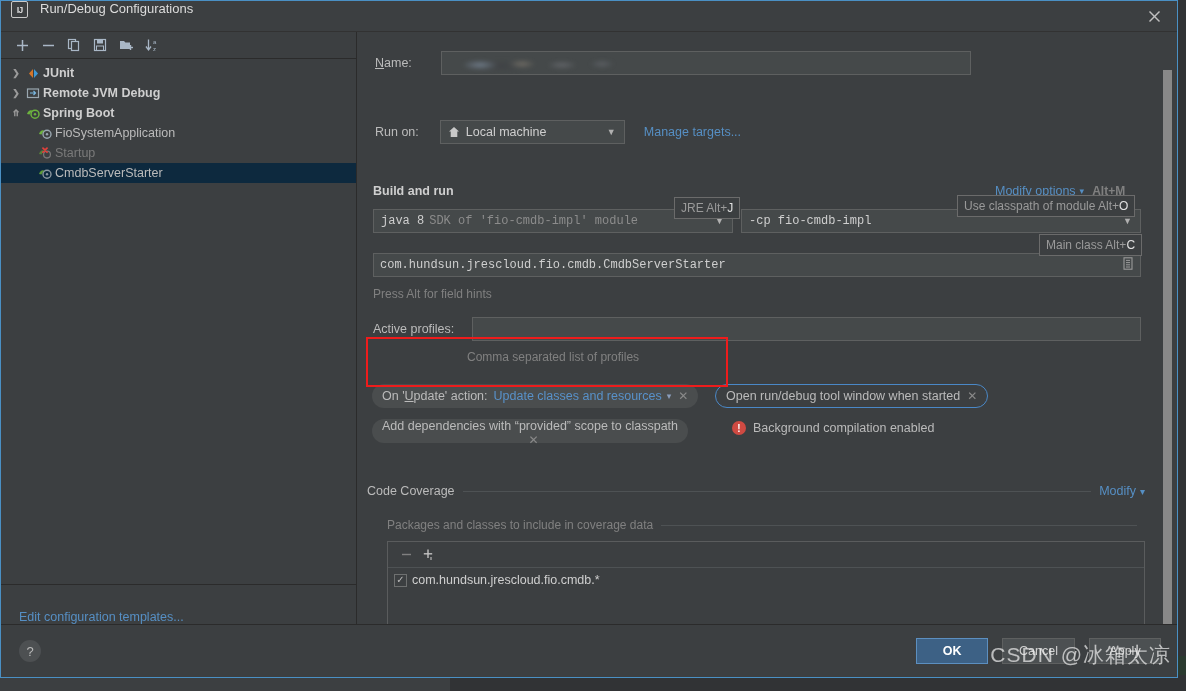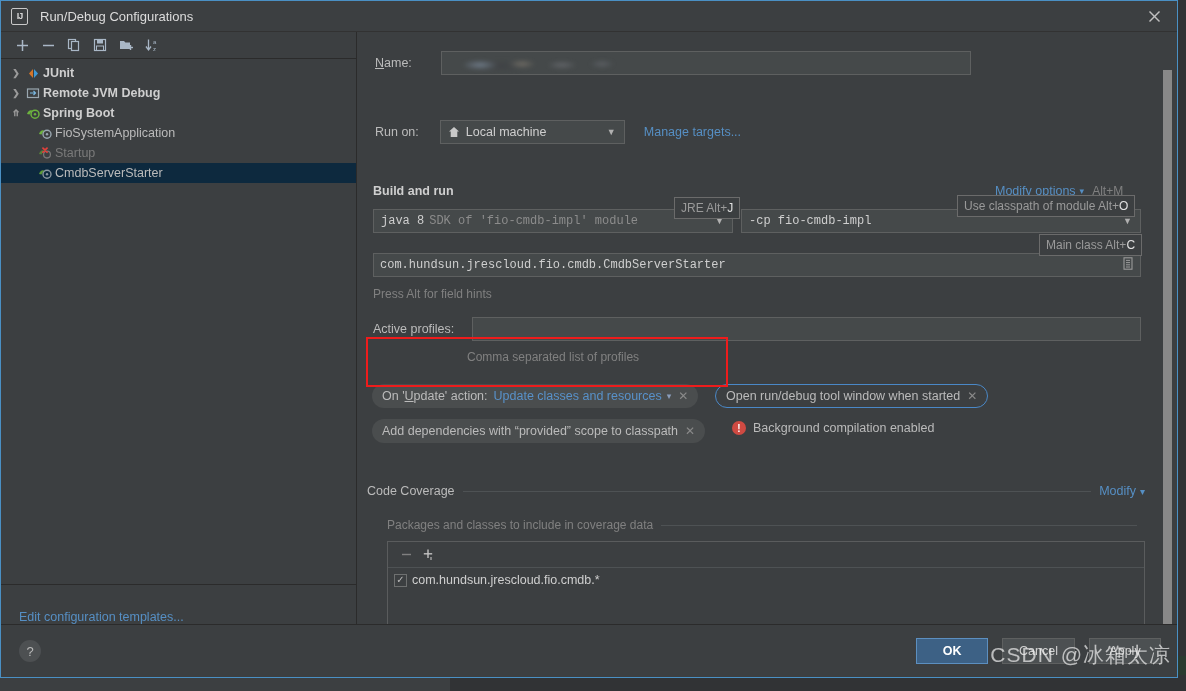--- a/index.html
+++ b/index.html
@@ -30,21 +30,21 @@
   
   .dialog {
     position: absolute; left: 0; top: 0; width: 1178px; height: 678px;
     background: #3c3f41;
     border: 1px solid #4a90c4;
     display: flex; flex-direction: column;
   }
   .titlebar {
     height: 31px; flex: 0 0 31px;
     background: #3c3f41;
-    display: flex; align-items: center; padding: 0 0 0 10px;
+    display: flex; padding: 0 0 0 10px;
     border-bottom: 1px solid #323232;
   }
   .ij-logo {
     width: 17px; height: 17px; flex: 0 0 17px;
     border: 1px solid #c9c9c9; border-radius: 2px;
     color: #d6d6d6; font-size: 9px; font-weight: bold;
     display: flex; align-items: center; justify-content: center;
     letter-spacing: -1px; font-family: "Liberation Sans", sans-serif;
   }
   .title-text {
@@ -379,21 +379,21 @@
           </div>
           <span class="link" style="margin-left:19px;">Manage targets...</span>
         </div>
 
 
         <div style="position:absolute; left:16px; top:152px; color:#cfcfcf; font-size:12.5px; font-weight:bold; overflow:hidden; height:12px;">Build and run</div>
 
         <div style="position:absolute; left:638px; top:153px; display:flex; align-items:center; gap:4px; overflow:hidden; height:12px;">
           <span class="link">Modify options</span>
           <span class="link" style="font-size:9px;">▾</span>
-          <span class="hint" style="margin-left:4px;">Alt+M</span>
+          <span class="hint" style="margin-left:4px;font-weight:bold;">Alt+M</span>
         </div>
 
         <div class="combo" style="position:absolute; left:16px; top:177px; width:360px;">
           <span class="mono">java 8</span>
           <span class="mono dimtxt" style="margin-left:5px;">SDK of 'fio-cmdb-impl' module</span>
           <span class="arrow">▼</span>
         </div>
 
         <div class="combo" style="position:absolute; left:384px; top:177px; width:400px;">
           <span class="mono">-cp fio-cmdb-impl</span>
@@ -439,21 +439,21 @@
           <span class="val">Update classes and resources</span>
           <span class="cv">▾</span>
           <span class="cx">✕</span>
         </div>
 
         <div class="chip outlined" style="position:absolute; left:358px; top:352px;">
           <span>Open run/debug tool window when started</span>
           <span class="cx">✕</span>
         </div>
 
-        <div class="chip" style="position:absolute; left:15px; top:387px;">
+        <div class="chip" style="position:absolute; left:15px; top:387px;flex-direction:column;">
           <span>Add dependencies with “provided” scope to classpath</span>
           <span class="cx">✕</span>
         </div>
 
         <div style="position:absolute; left:375px; top:389px; display:flex; align-items:center; gap:7px;">
           <span class="warn-dot">!</span>
           <span class="lbl">Background compilation enabled</span>
         </div>
 
         <div style="position:absolute; left:10px; top:452px; width:778px; display:flex; align-items:center;">

